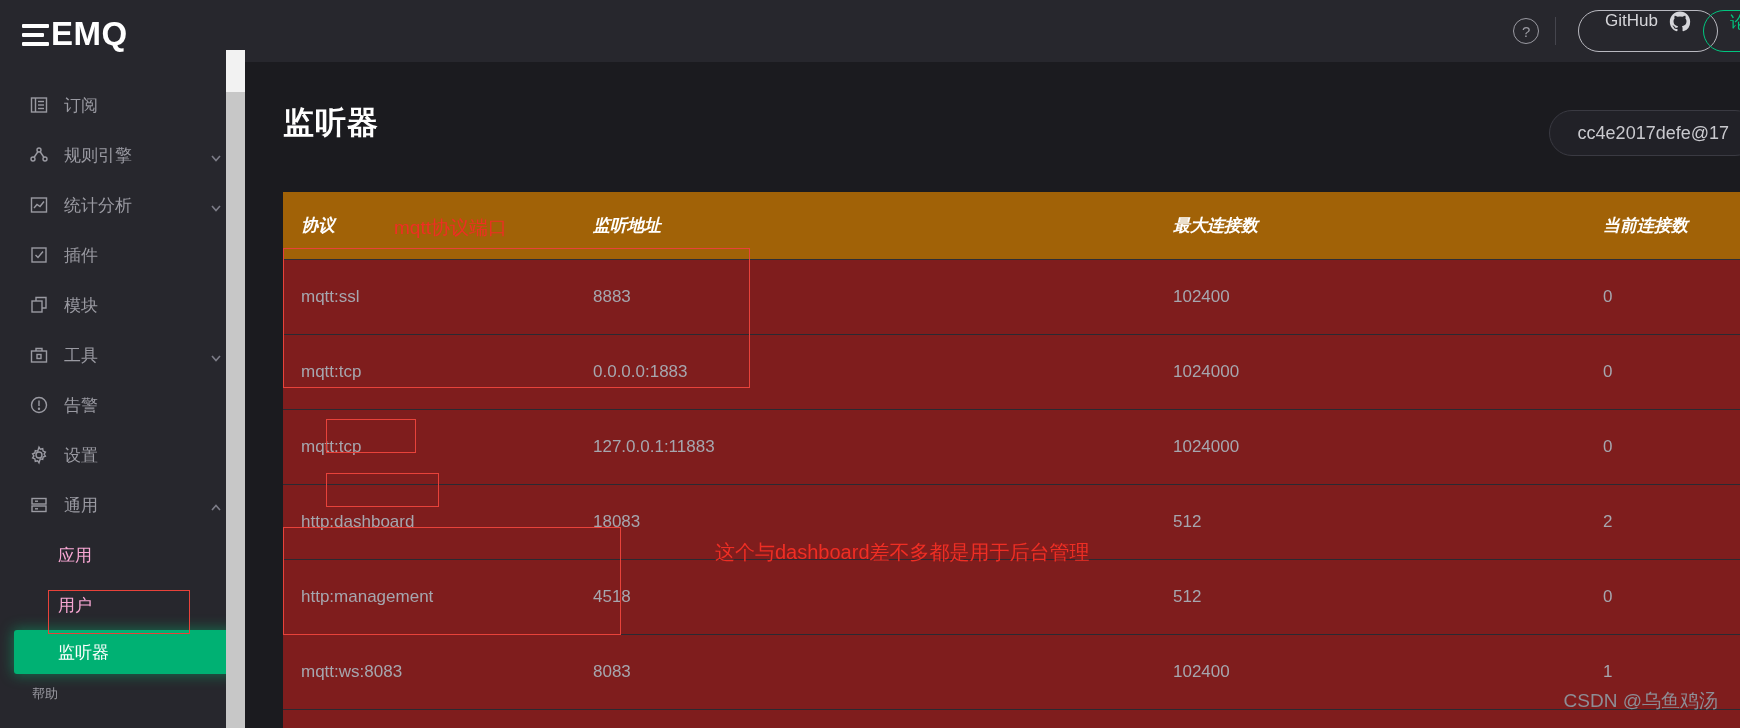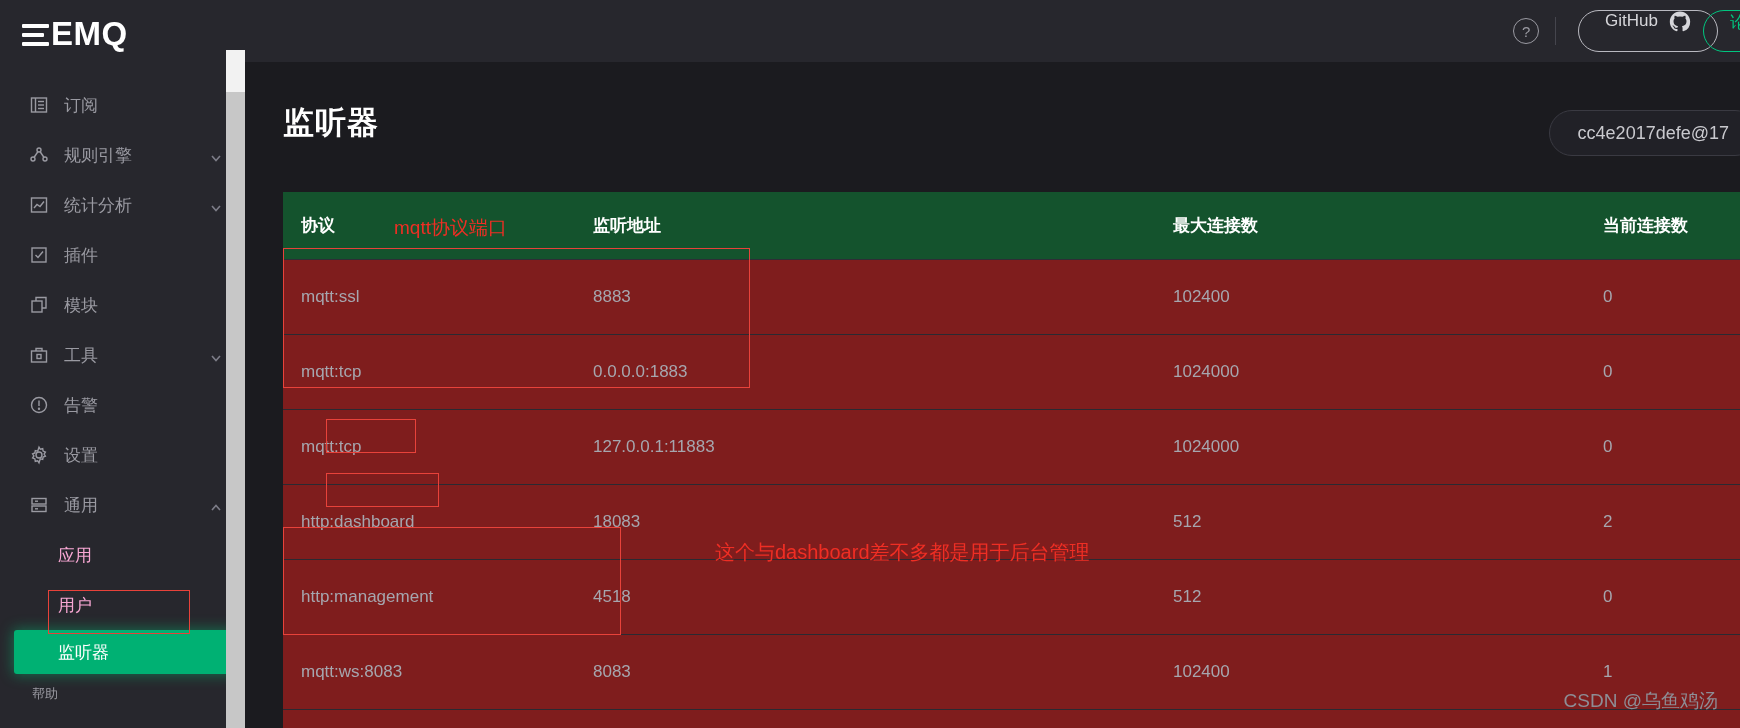--- a/index.html
+++ b/index.html
@@ -166,22 +166,23 @@
   .table-wrap {
     position: absolute; left: 38px; top: 130px;
     width: 1700px;
     background: #212127;
   }
   table { border-collapse: collapse; width: 1700px; table-layout: fixed; }
   thead th {
     text-align: left;
     color: #ffffff; font-size: 17px; font-weight: 700;
     padding: 22px 0 22px 0;
-    background: #14532d;
+    background: #a16207;
     border-bottom: 1px solid #2e2e36;
+    font-style: italic;
   }
   tbody td {
     color: #a6a6ae; font-size: 17px;
     padding: 27px 0;
     border-bottom: 1px solid #2a2a32;
     background: #7f1d1d;
   }
   tbody tr:last-child td { border-bottom: 1px solid #2a2a32; }
   .c0 { width: 310px; padding-left: 18px !important; }
   .c1 { width: 580px; margin-left: 37px; }

